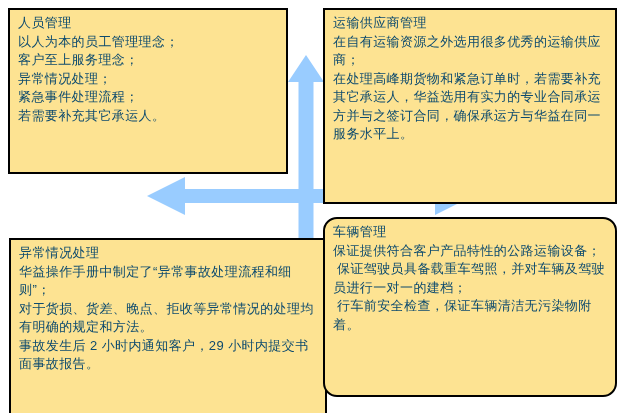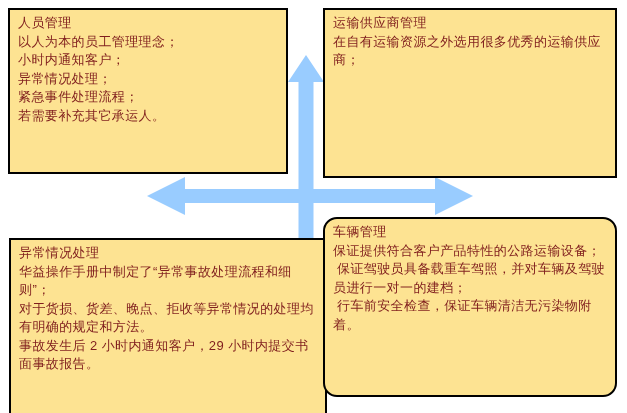--- a/index.html
+++ b/index.html
@@ -14,27 +14,27 @@
     background: #ffffff;
     overflow: hidden;
     font-family: "Liberation Sans", "DejaVu Sans", sans-serif;
   }
   .qbox {
     position: absolute;
     box-sizing: border-box;
     background: #FDE392;
     border: 2px solid #000000;
     padding: 4px 4px 0 8px;
-    color: #7f1d1d;
+    color: #0c4a6e;
     font-size: 13px;
     line-height: 18.5px;
     letter-spacing: 0.4px;
   }
   .box-tl { left: 8px;   top: 8px;   width: 280px; height: 166px; }
-  .box-tr { left: 323px; top: 8px;   width: 294px; height: 170px; }
+  .box-tr { left: 323px; top: 8px;   width: 294px; height: 196px; }
   .box-bl { left: 9px;   top: 218px; width: 318px; height: 181px; margin-top: 20px; }
   .box-br { left: 323px; top: 217px; width: 294px; height: 180px; border-radius: 14px; }
   .box-line {
     white-space: pre-wrap;
     word-break: break-all;
   }
   #arrow-layer {
     position: absolute;
     left: 0;
     top: 0;
@@ -51,29 +51,30 @@
 <div id="canvas">
 
   <svg id="arrow-layer" viewBox="0 0 627 413" xmlns="http://www.w3.org/2000/svg">
     <polygon points="147,196 185,177 185,189 435,189 435,177 473,196 435,215 435,203 185,203 185,215" fill="#99CCFF"></polygon>
     <polygon points="306,55 324,82 313.5,82 313.5,330 324,330 306,357 288,330 298.5,330 298.5,82 288,82" fill="#99CCFF"></polygon>
   </svg>
 
   <div class="qbox box-tl">
     <div class="box-line">人员管理</div>
     <div class="box-line">以人为本的员工管理理念；</div>
-    <div class="box-line">小时内通知客户；</div>
+    <div class="box-line">客户至上服务理念；</div>
     <div class="box-line">异常情况处理；</div>
     <div class="box-line">紧急事件处理流程；</div>
     <div class="box-line">若需要补充其它承运人。</div>
   </div>
 
   <div class="qbox box-tr">
     <div class="box-line">运输供应商管理</div>
     <div class="box-line">在自有运输资源之外选用很多优秀的运输供应商；</div>
+    <div class="box-line">在处理高峰期货物和紧急订单时，若需要补充其它承运人，华益选用有实力的专业合同承运方并与之签订合同，确保承运方与华益在同一服务水平上。</div>
   </div>
 
   <div class="qbox box-bl">
     <div class="box-line">异常情况处理</div>
     <div class="box-line">华益操作手册中制定了“异常事故处理流程和细则”；</div>
     <div class="box-line">对于货损、货差、晚点、拒收等异常情况的处理均有明确的规定和方法。</div>
     <div class="box-line">事故发生后 2 小时内通知客户，29 小时内提交书面事故报告。</div>
   </div>
 
   <div class="qbox box-br">

